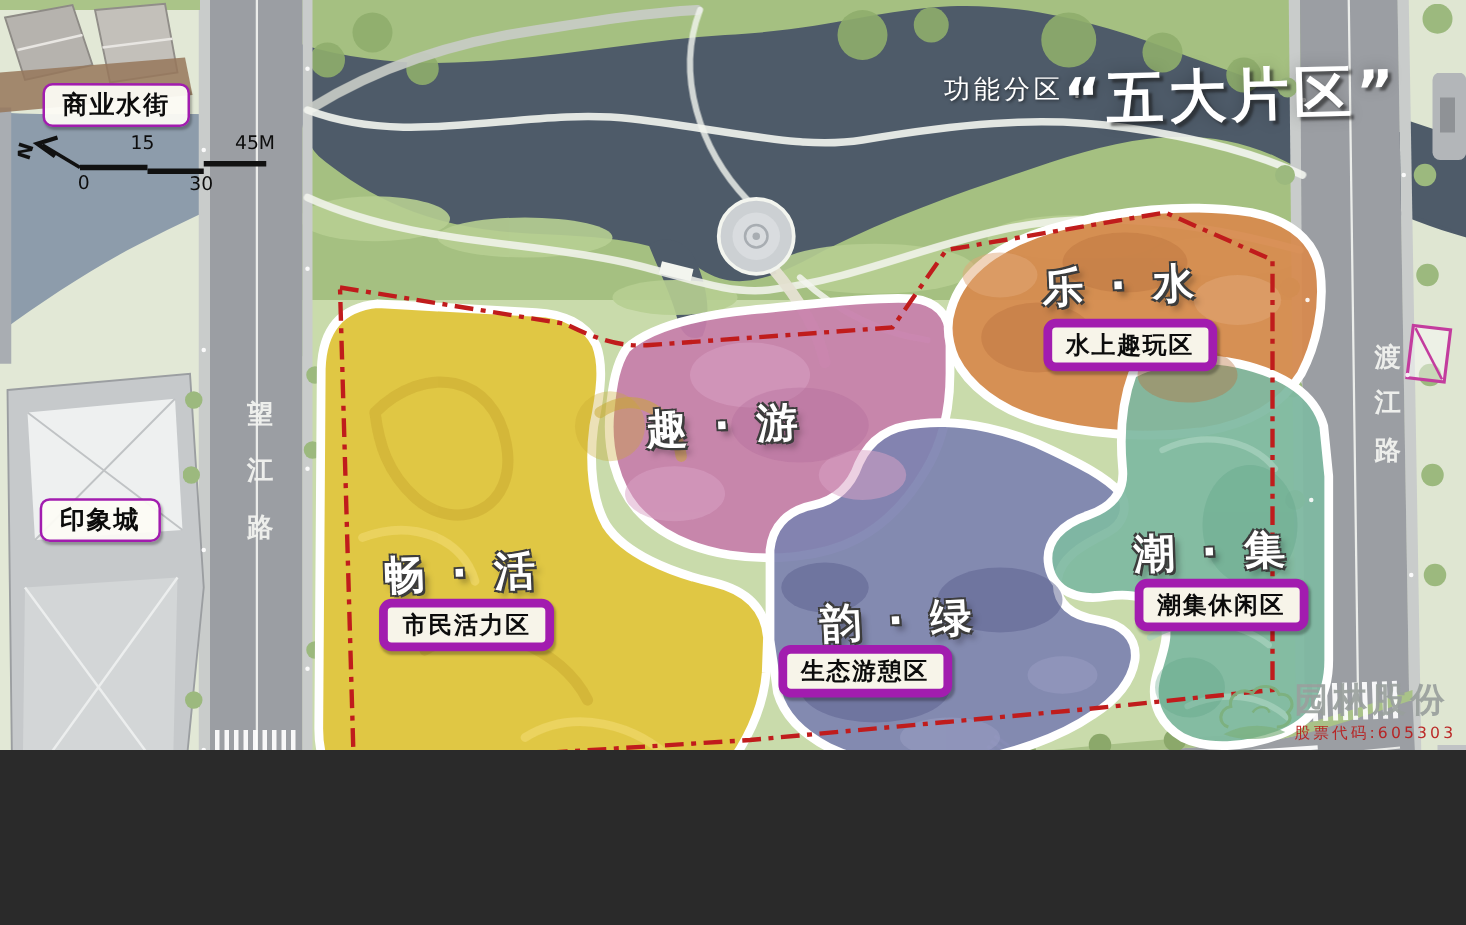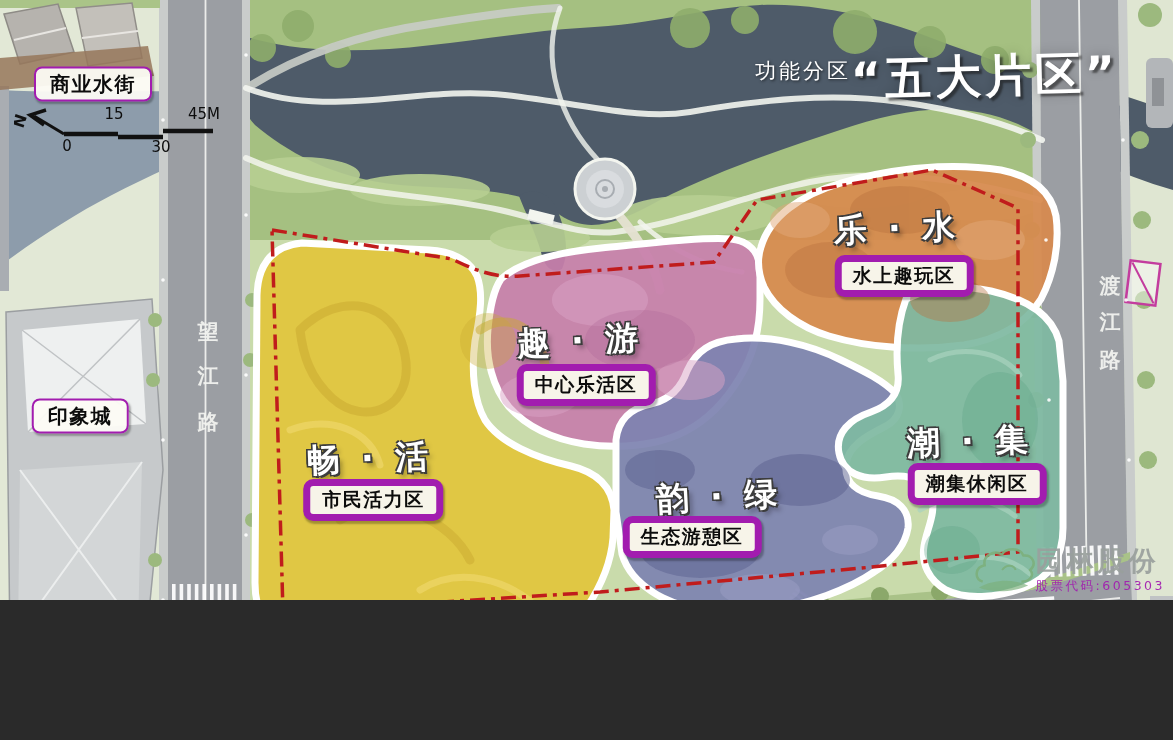--- a/index.html
+++ b/index.html
@@ -15,21 +15,21 @@
   .landmark{font-size:20px;border-width:2.5px;border-radius:8px;background:rgba(252,251,244,.95);padding:2px 14px;}
   .road-label{color:#f2f3f0;font-size:21px;font-weight:600;z-index:4;position:absolute;opacity:.95;}
   .road-vert-w{writing-mode:vertical-lr;text-orientation:upright;letter-spacing:46px;}
   .road-vert-e{writing-mode:vertical-lr;text-orientation:upright;letter-spacing:38px;}
   .road-south{letter-spacing:26px;transform:rotate(-5deg);}
   .title-prefix{color:#fff;font-size:21px;letter-spacing:3px;text-shadow:1px 1px 3px rgba(0,0,0,.65);}
   .title-main{color:#fff;font-size:46px;font-weight:bold;letter-spacing:4px;
     text-shadow:3px 3px 2px rgba(25,25,25,.55),0 0 12px rgba(0,0,0,.25);transform:translate(-50%,-50%) rotate(-1.5deg);}
   .logo-box{position:absolute;right:8px;bottom:4px;display:flex;align-items:center;gap:1px;z-index:6;opacity:.92;}
   .logo-company{font-size:27px;font-weight:bold;color:#99a09d;letter-spacing:4px;line-height:1.05;}
-  .logo-stock{font-size:12.5px;color:#a21caf;letter-spacing:2.5px;margin-top:2px;}
+  .logo-stock{font-size:12.5px;color:#b91c1c;letter-spacing:2.5px;margin-top:2px;}
   .scalebar{position:absolute;left:14px;top:102px;z-index:5;}
 </style>
 </head>
 <body>
 
 <div class="stage">
 
 <svg class="map" width="1173" height="740" viewBox="0 0 1173 740">
 
   <rect x="0" y="0" width="1173" height="740" fill="#dfe6d2"></rect>
@@ -345,21 +345,20 @@
 </svg>
 
 <div class="road-label road-vert-w" style="left:194px;top:302px;">望江路</div>
 <div class="road-label road-vert-e" style="left:1096px;top:256px;">渡江路</div>
 <div class="road-label road-south" style="left:612px;top:664px;">晨阳路</div>
 
 <div class="ov zone-title" style="left:370px;top:459px;transform:translate(-50%,-50%) rotate(-2deg);">畅 · 活</div>
 <div class="ov pill" style="left:373px;top:500px;padding-left:12px;">市民活力区</div>
 
 <div class="ov zone-title" style="left:580px;top:341px;transform:translate(-50%,-50%) rotate(-3deg);">趣 · 游</div>
-<div class="ov pill" style="left:586px;top:385px;">中心乐活区</div>
 
 <div class="ov zone-title" style="left:897px;top:229px;transform:translate(-50%,-50%) rotate(-2deg);">乐 · 水</div>
 <div class="ov pill" style="left:904px;top:276px;">水上趣玩区</div>
 
 <div class="ov zone-title" style="left:719px;top:497px;transform:translate(-50%,-50%) rotate(-3deg);">韵 · 绿</div>
 <div class="ov pill" style="left:692px;top:537px;">生态游憩区</div>
 
 <div class="ov zone-title" style="left:970px;top:442px;transform:translate(-50%,-50%) rotate(-2deg);">潮 · 集</div>
 <div class="ov pill" style="left:977px;top:484px;">潮集休闲区</div>
 

